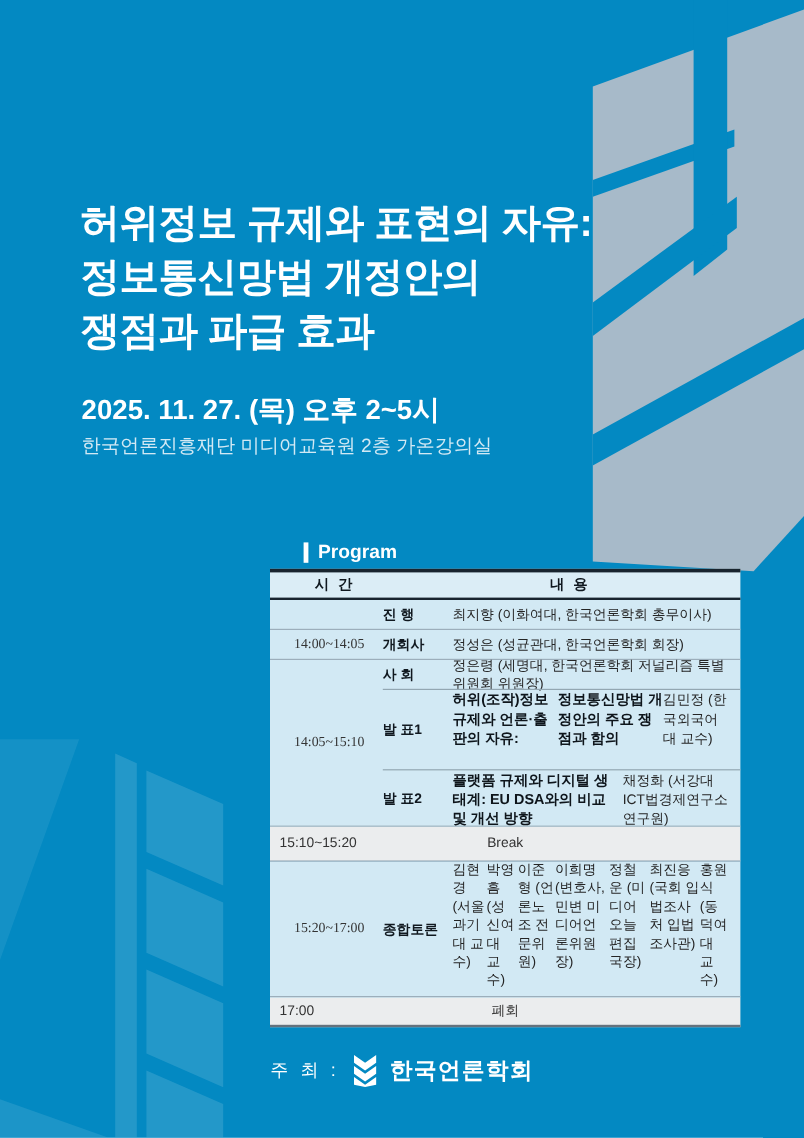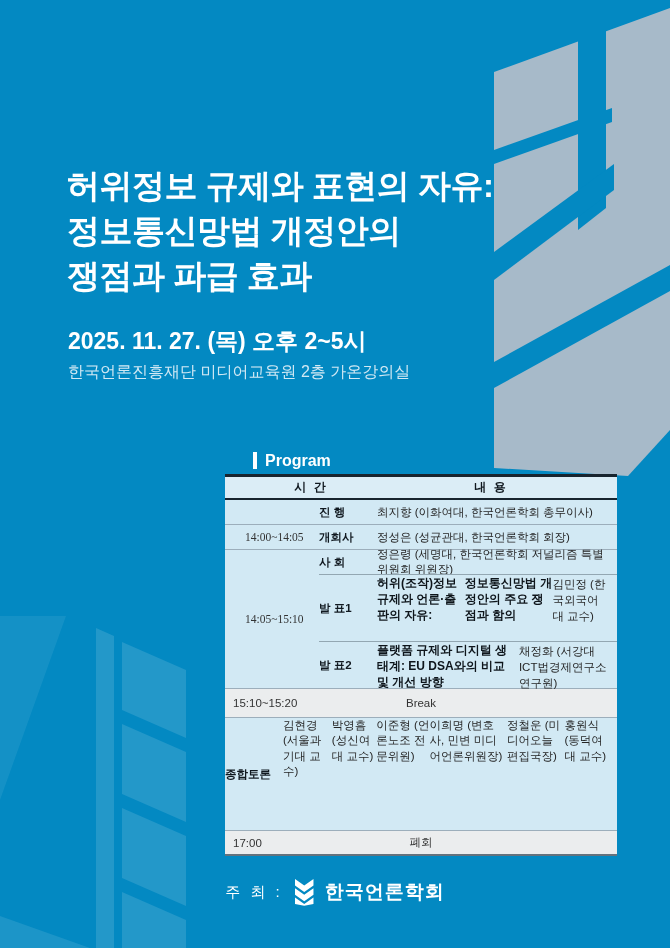--- a/index.html
+++ b/index.html
@@ -15,21 +15,21 @@
   .title{position:absolute;left:67px;top:163px;color:#fff;font-weight:800;font-size:33px;line-height:45px;letter-spacing:-.5px;}
   .date{position:absolute;left:68px;top:326px;color:#fff;font-weight:800;font-size:23px;}
   .venue{position:absolute;left:68px;top:362px;color:#d2e9f4;font-size:16px;}
 
   .program-label{position:absolute;left:222px;top:452px;color:#fff;font-weight:800;font-size:16px;
     border-left:4px solid #fff;padding-left:8px;line-height:17px;margin-left:31px;}
 
   .ptable{position:absolute;left:225px;top:474px;width:392px;font-size:11.5px;color:var(--ink);}
   .thead{display:flex;height:21px;align-items:center;background:var(--header-blue);
     border-top:3px solid var(--dark);border-bottom:2px solid var(--dark);
-    font-weight:700;color:#10181f;font-size:12px;letter-spacing:2px;padding-left:32px;}
+    font-weight:700;color:#10181f;font-size:12px;letter-spacing:2px;}
   .th-time{width:108px;text-align:center;}
   .th-content{flex:1;text-align:center;}
   .row{display:flex;background:var(--row-blue);border-bottom:1px solid var(--sep);}
   .row.gray{background:var(--gray-row);}
   .cell-time{width:74px;padding-left:20px;display:flex;align-items:center;color:#333;font-family:Liberation Serif, serif;}
   .cell-role{width:52px;display:flex;align-items:center;font-weight:700;color:#10181f;}
   .cell-content{flex:1;display:flex;align-items:center;padding-left:6px;padding-right:8px;}
   .h24{height:24px;justify-content:center;}
   .group{display:flex;background:var(--row-blue);border-bottom:1px solid var(--sep);}
   .group .cell-time{align-items:center;}
@@ -135,27 +135,29 @@
         </div>
       </div>
     </div>
 
     <div class="row gray center-row">
       <div class="abs-time">15:10~15:20</div>
       <div>Break</div>
     </div>
 
     <div class="row disc">
+      <div class="cell-time">15:20~17:00</div>
       <div class="cell-role">종합토론</div>
       <div class="cell-content">
         <div class="name-line">김현경 (서울과기대 교수)</div>
         <div class="name-line">박영흠 (성신여대 교수)</div>
         <div class="name-line">이준형 (언론노조 전문위원)</div>
         <div class="name-line">이희명 (변호사, 민변 미디어언론위원장)</div>
         <div class="name-line">정철운 (미디어오늘 편집국장)</div>
+        <div class="name-line">최진응 (국회 입법조사처 입법조사관)</div>
         <div class="name-line">홍원식 (동덕여대 교수)</div>
       </div>
     </div>
 
     <div class="row gray center-row last">
       <div class="abs-time">17:00</div>
       <div>폐회</div>
     </div>
   </div>
 

